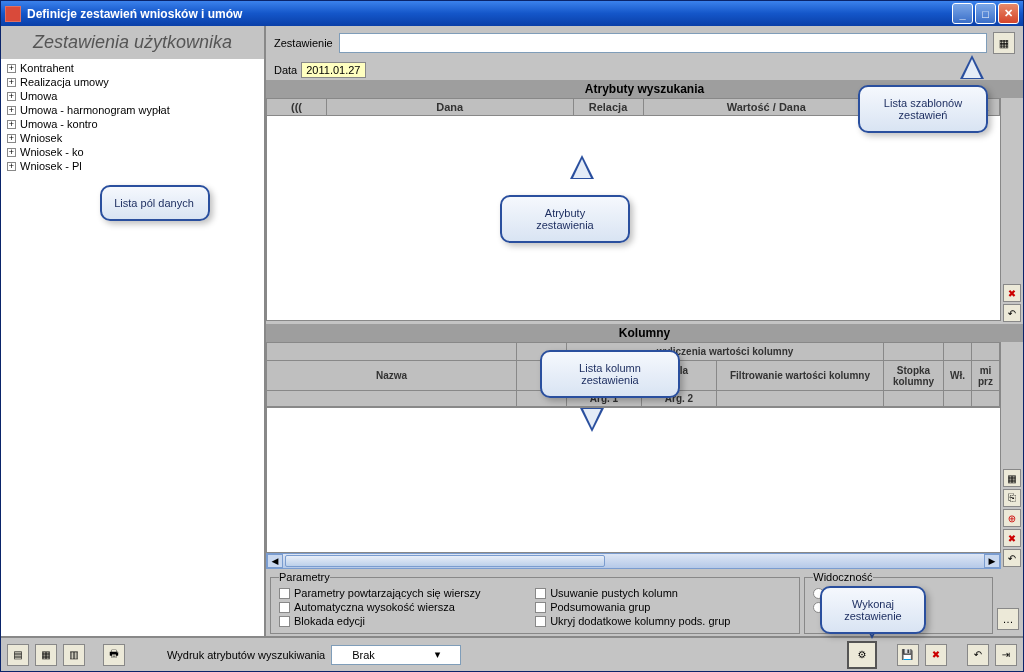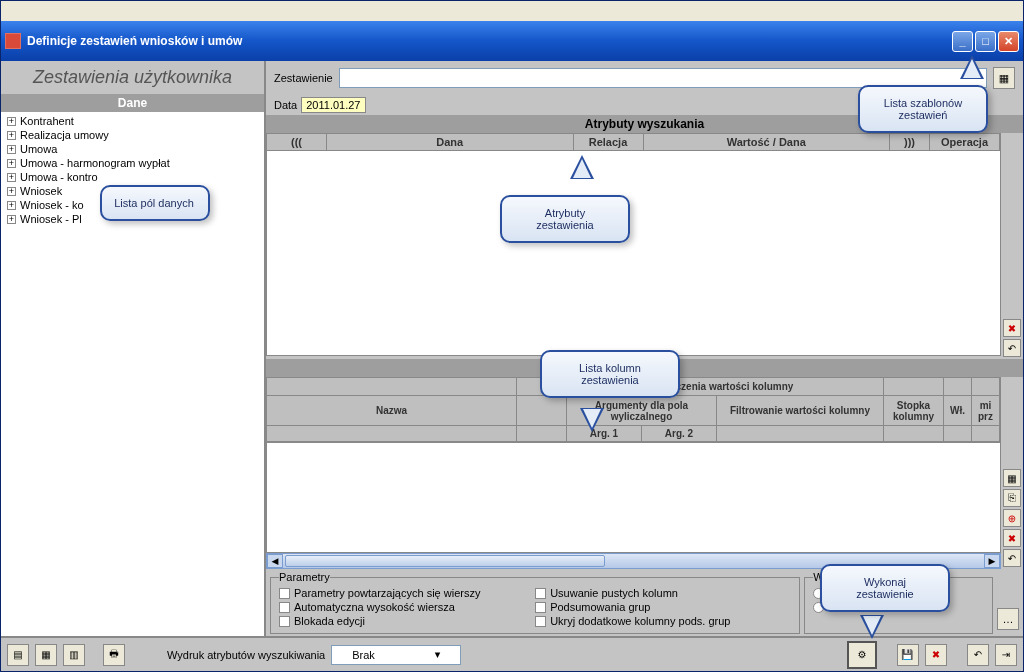--- a/index.html
+++ b/index.html
@@ -1,19 +1,19 @@
 <!DOCTYPE html>
 <html><head>
 <meta charset="utf-8">
 <style>
 * { box-sizing: border-box; margin: 0; padding: 0; font-family: Tahoma, Arial, sans-serif; font-size: 11px; }
 body { background: #ece9d8; width: 1024px; height: 672px; overflow: hidden; position: relative; }
 
 .window { width: 1024px; height: 672px; border: 1px solid #0a246a; background: #ece9d8; display: flex; flex-direction: column; }
-.titlebar { height: 40px; background: linear-gradient(to bottom, #3b82ec 0%, #1456c9 50%, #0a3fa8 100%); display: flex; align-items: center; padding: 0 4px; color: white; font-weight: bold; margin-top: 20px; }
+.titlebar { height: 25px; background: linear-gradient(to bottom, #3b82ec 0%, #1456c9 50%, #0a3fa8 100%); display: flex; align-items: center; padding: 0 4px; color: white; font-weight: bold; }
 .titlebar-icon { width: 16px; height: 16px; background: #d94a3a; margin-right: 6px; border: 1px solid #fff3; }
 .titlebar-text { flex: 1; font-size: 12px; }
 .winbtns { display: flex; gap: 2px; }
 .winbtn { width: 21px; height: 21px; background: linear-gradient(#7ba7e8,#3b6fc8); border: 1px solid #fff; border-radius: 3px; display:flex; align-items:center; justify-content:center; color:white; font-weight:bold; font-size:11px; cursor:pointer;}
 .winbtn.close { background: linear-gradient(#e88a6a,#d4442a); }
 
 .app-body { flex: 1; display: flex; flex-direction: column; }
 
 .upper { flex: 1; display: flex; border-bottom: 1px solid #888; }
 
@@ -83,21 +83,20 @@
       <div class="winbtn">□</div>
       <div class="winbtn close">✕</div>
     </div>
   </div>
 
   <div class="app-body">
     <div class="upper">
 
       <div class="left-panel">
         <div class="panel-title">Zestawienia użytkownika</div>
-        <div class="panel-section-title">Dane</div>
         <div class="tree">
           <div class="tree-item">
               <span class="expander">+</span>
               <span>Kontrahent</span>
             </div>
           <div class="tree-item">
               <span class="expander">+</span>
               <span>Realizacja umowy</span>
             </div>
           <div class="tree-item">
@@ -302,16 +301,16 @@
 <div class="callout-tail tail-up" style="left:960px; top:55px;"></div>
 <div class="callout" style="left:858px; top:85px; width:130px;">
   <div style="white-space:pre-line;">Lista szablonów zestawień</div>
 </div>
 
 <div class="callout" style="left:540px; top:350px; width:140px;">
   <div style="white-space:pre-line;">Lista kolumn zestawienia</div>
 </div>
 <div class="callout-tail tail-down" style="left:580px; top:408px;"></div>
 
-<div class="callout" style="left:820px; top:564px; width:130px;">
+<div class="callout" style="left:820px; top:586px; width:106px;">
   <div style="white-space:pre-line;">Wykonaj zestawienie</div>
 </div>
 <div class="callout-tail tail-down" style="left:860px; top:615px;"></div>
 
 </body></html>

